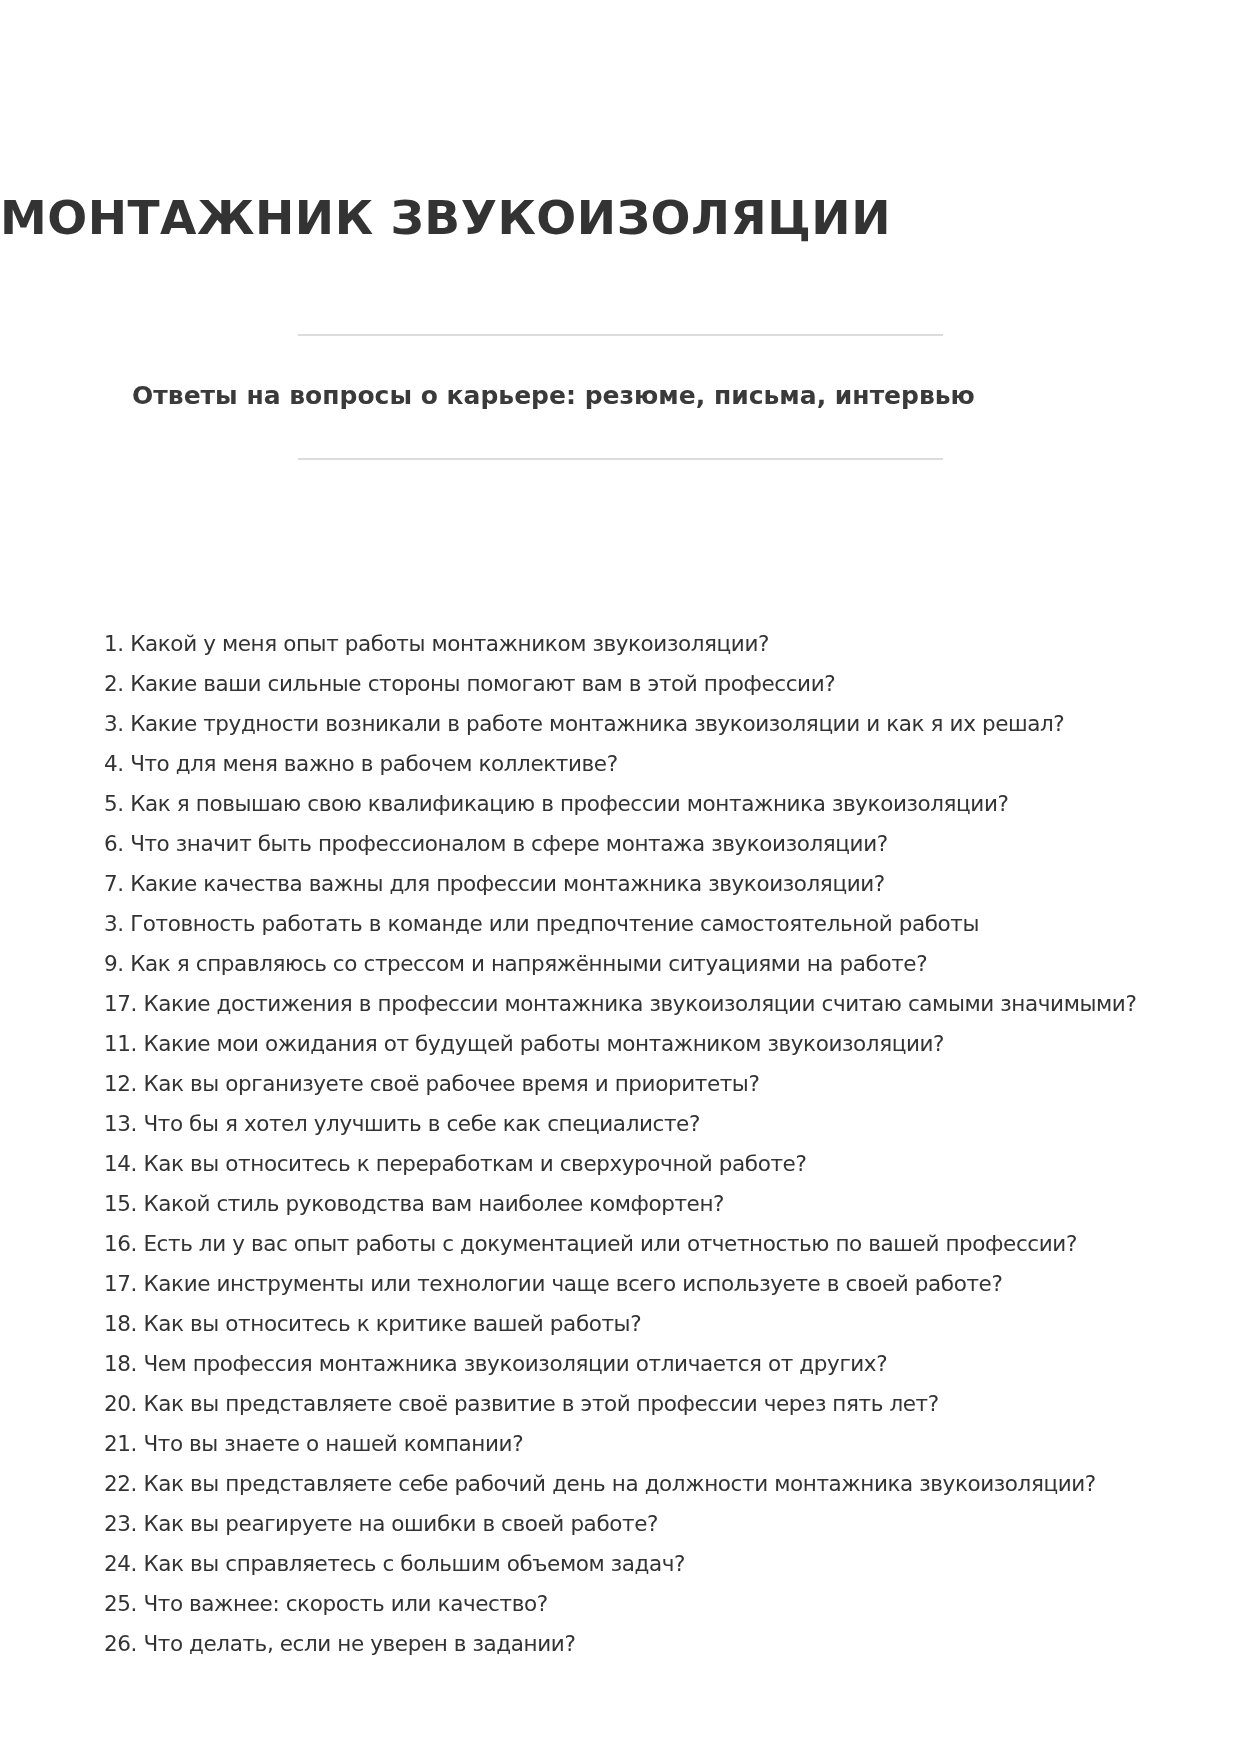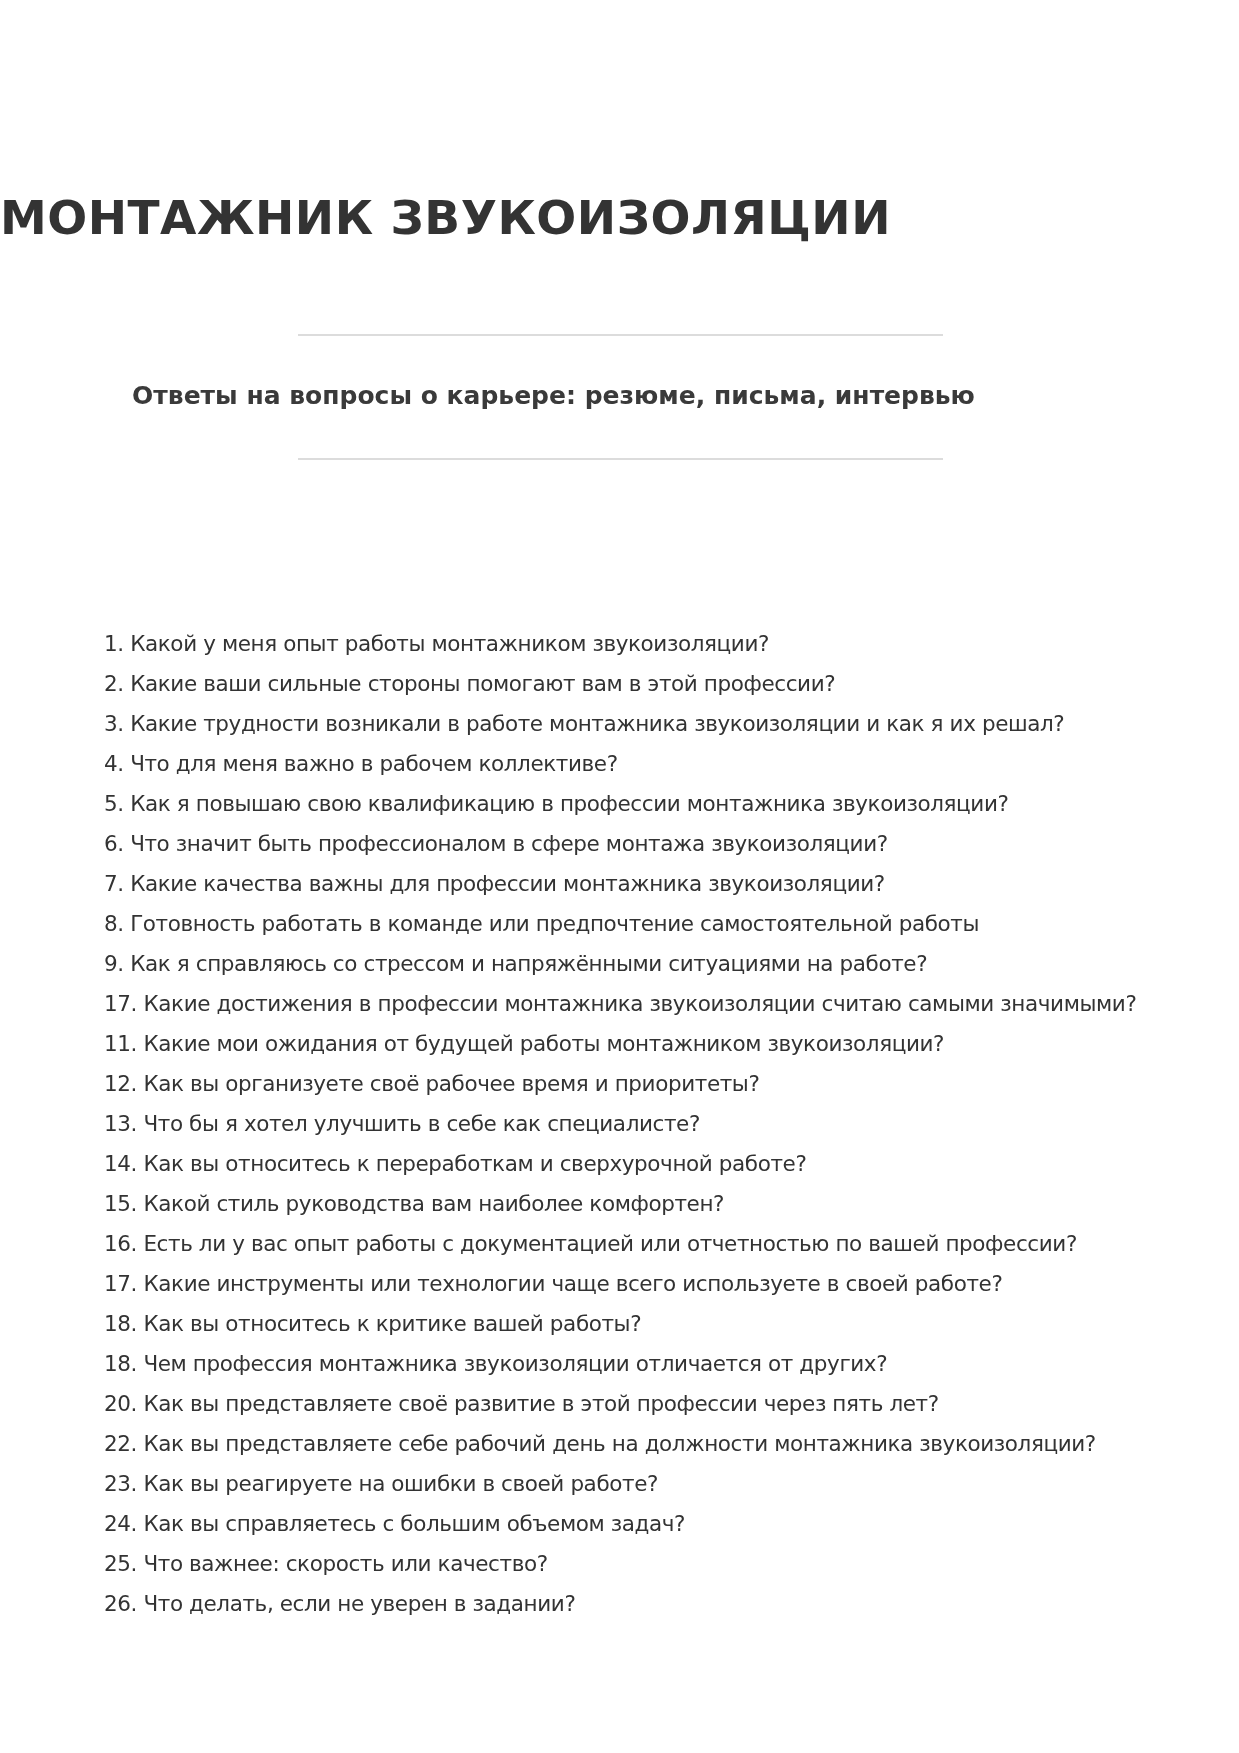--- a/index.html
+++ b/index.html
@@ -78,31 +78,32 @@
 <div class="divider bottom"></div>
 
 <ul class="questions">
   <li>1. Какой у меня опыт работы монтажником звукоизоляции?</li>
   <li>2. Какие ваши сильные стороны помогают вам в этой профессии?</li>
   <li>3. Какие трудности возникали в работе монтажника звукоизоляции и как я их решал?</li>
   <li>4. Что для меня важно в рабочем коллективе?</li>
   <li>5. Как я повышаю свою квалификацию в профессии монтажника звукоизоляции?</li>
   <li>6. Что значит быть профессионалом в сфере монтажа звукоизоляции?</li>
   <li>7. Какие качества важны для профессии монтажника звукоизоляции?</li>
-  <li>8. Готовность работать в команде или предпочтение самостоятельной работы</li>
+  <li>3. Готовность работать в команде или предпочтение самостоятельной работы</li>
   <li>9. Как я справляюсь со стрессом и напряжёнными ситуациями на работе?</li>
   <li>17. Какие достижения в профессии монтажника звукоизоляции считаю самыми значимыми?</li>
   <li>11. Какие мои ожидания от будущей работы монтажником звукоизоляции?</li>
   <li>12. Как вы организуете своё рабочее время и приоритеты?</li>
   <li>13. Что бы я хотел улучшить в себе как специалисте?</li>
   <li>14. Как вы относитесь к переработкам и сверхурочной работе?</li>
   <li>15. Какой стиль руководства вам наиболее комфортен?</li>
   <li>16. Есть ли у вас опыт работы с документацией или отчетностью по вашей профессии?</li>
   <li>17. Какие инструменты или технологии чаще всего используете в своей работе?</li>
   <li>18. Как вы относитесь к критике вашей работы?</li>
   <li>18. Чем профессия монтажника звукоизоляции отличается от других?</li>
   <li>20. Как вы представляете своё развитие в этой профессии через пять лет?</li>
+  <li>21. Что вы знаете о нашей компании?</li>
   <li>22. Как вы представляете себе рабочий день на должности монтажника звукоизоляции?</li>
   <li>23. Как вы реагируете на ошибки в своей работе?</li>
   <li>24. Как вы справляетесь с большим объемом задач?</li>
   <li>25. Что важнее: скорость или качество?</li>
   <li>26. Что делать, если не уверен в задании?</li>
 </ul>
 
 </body></html>

